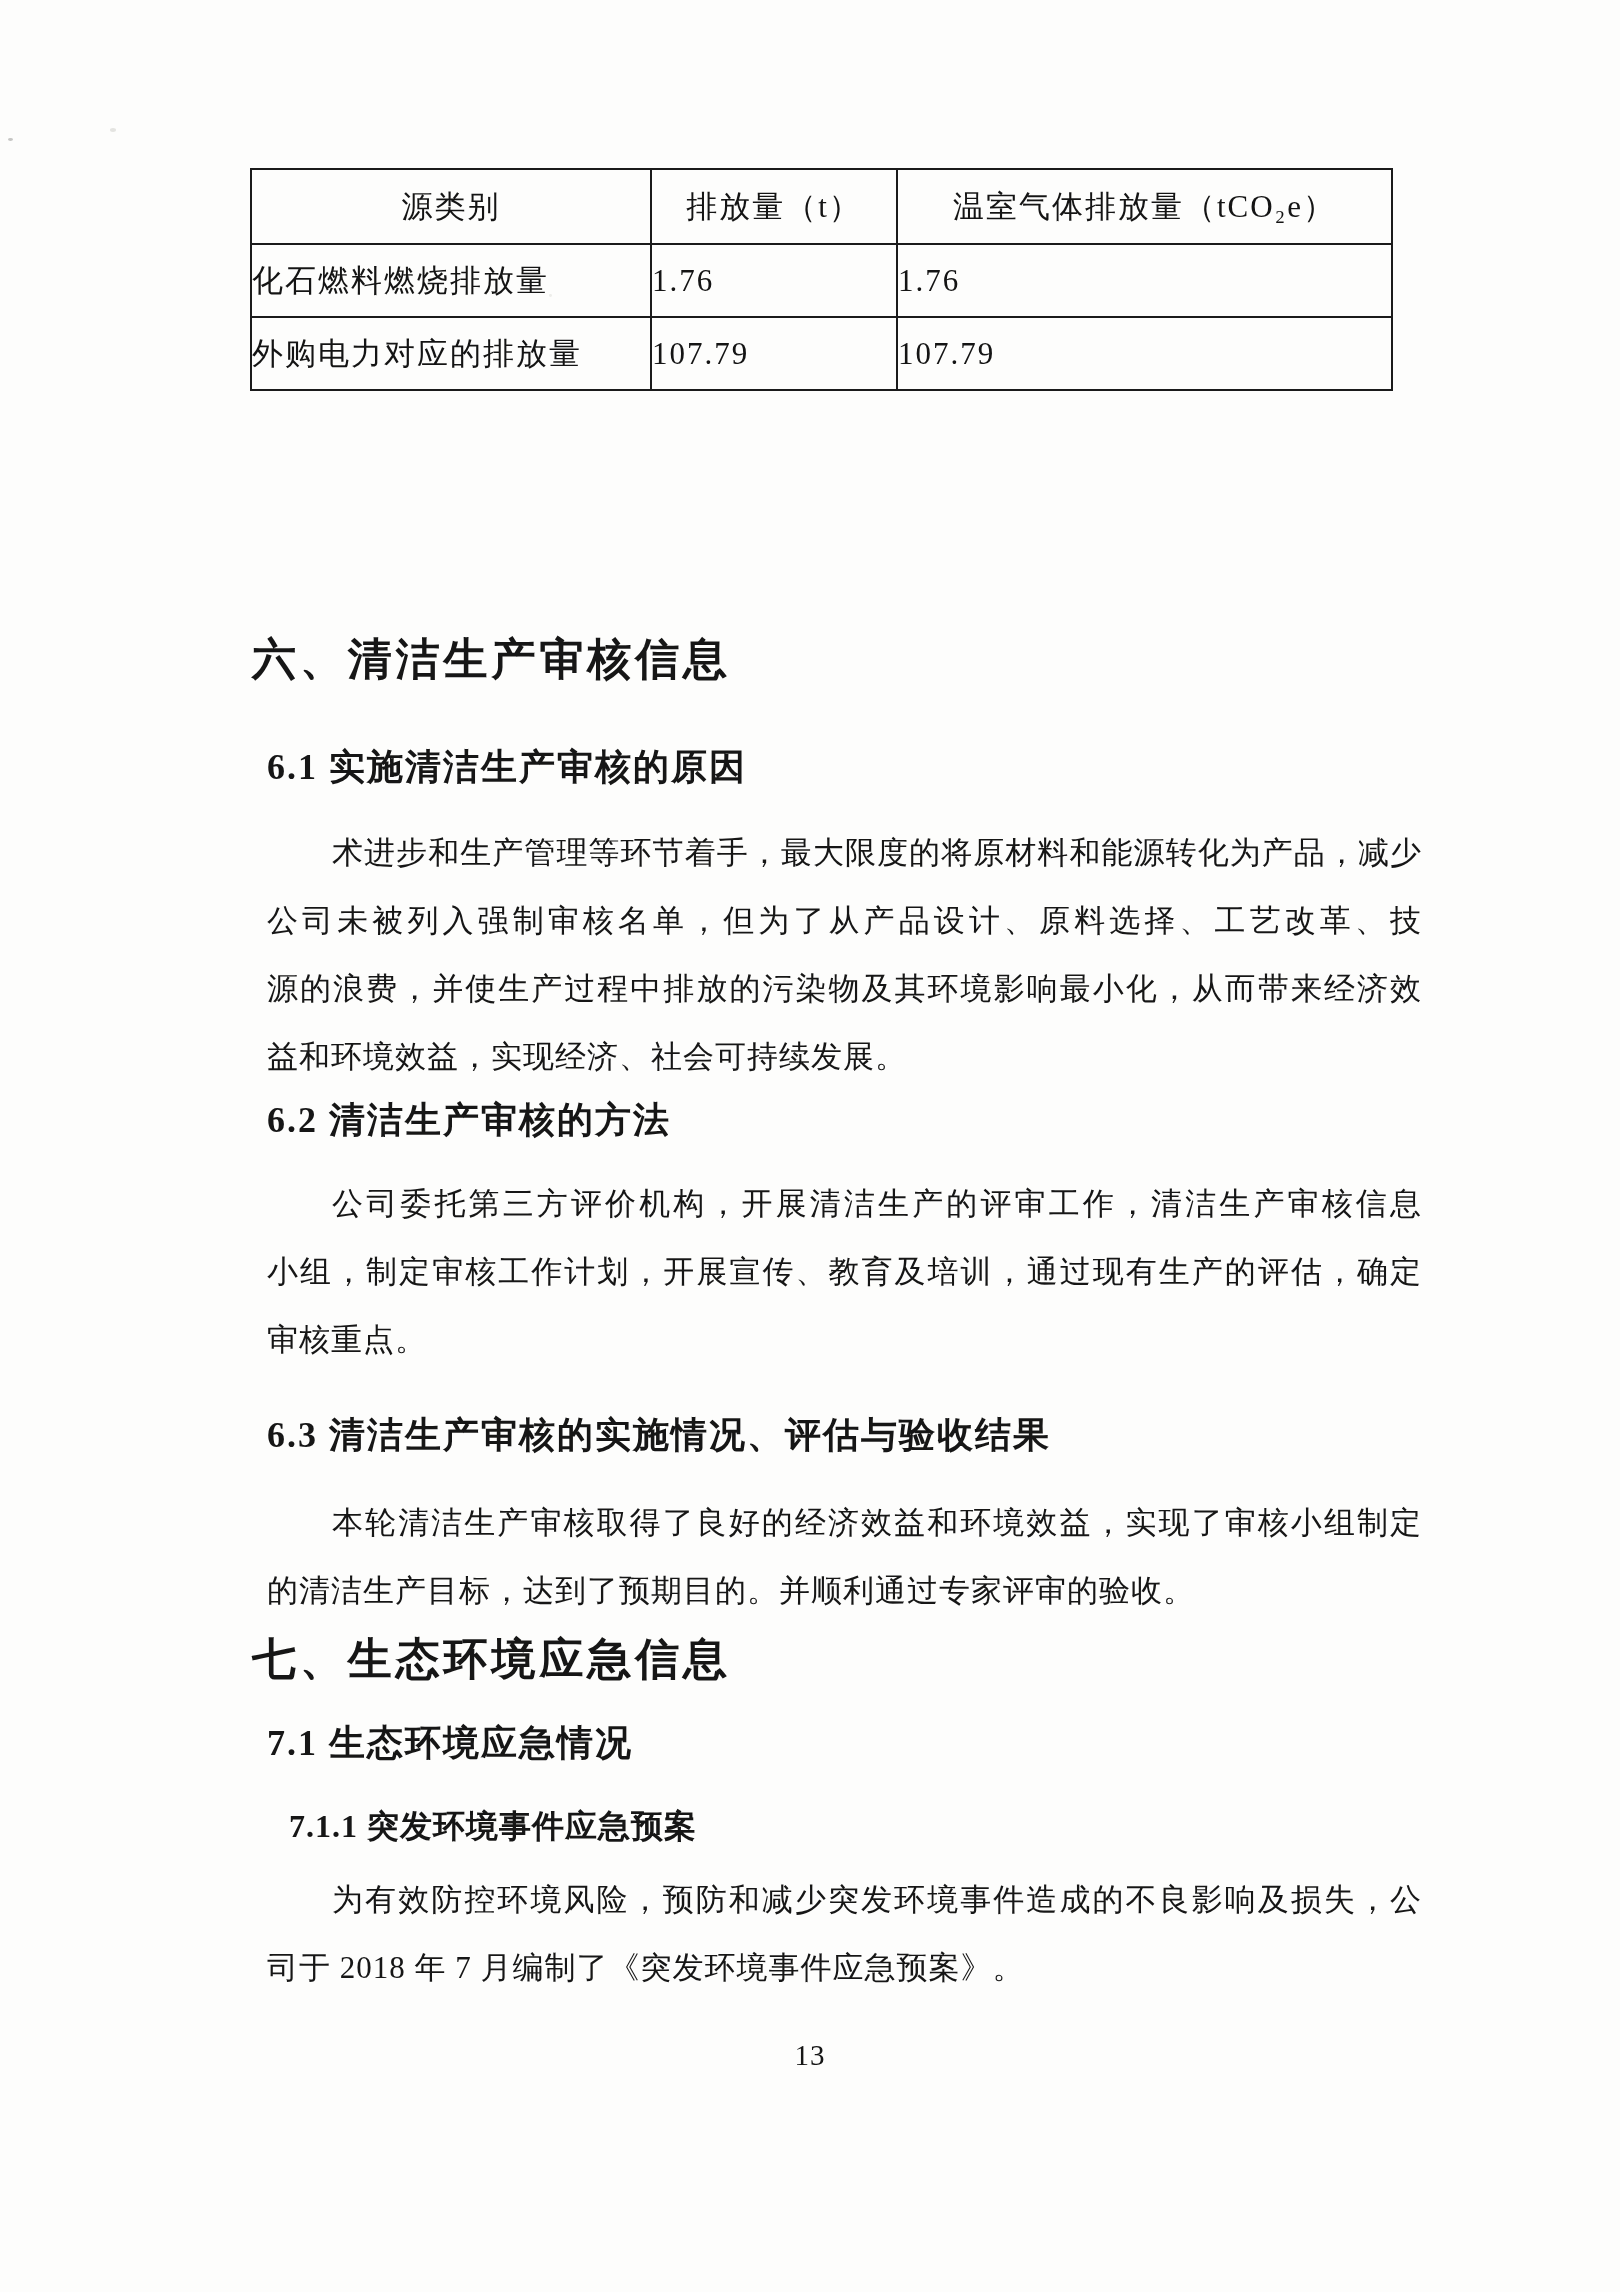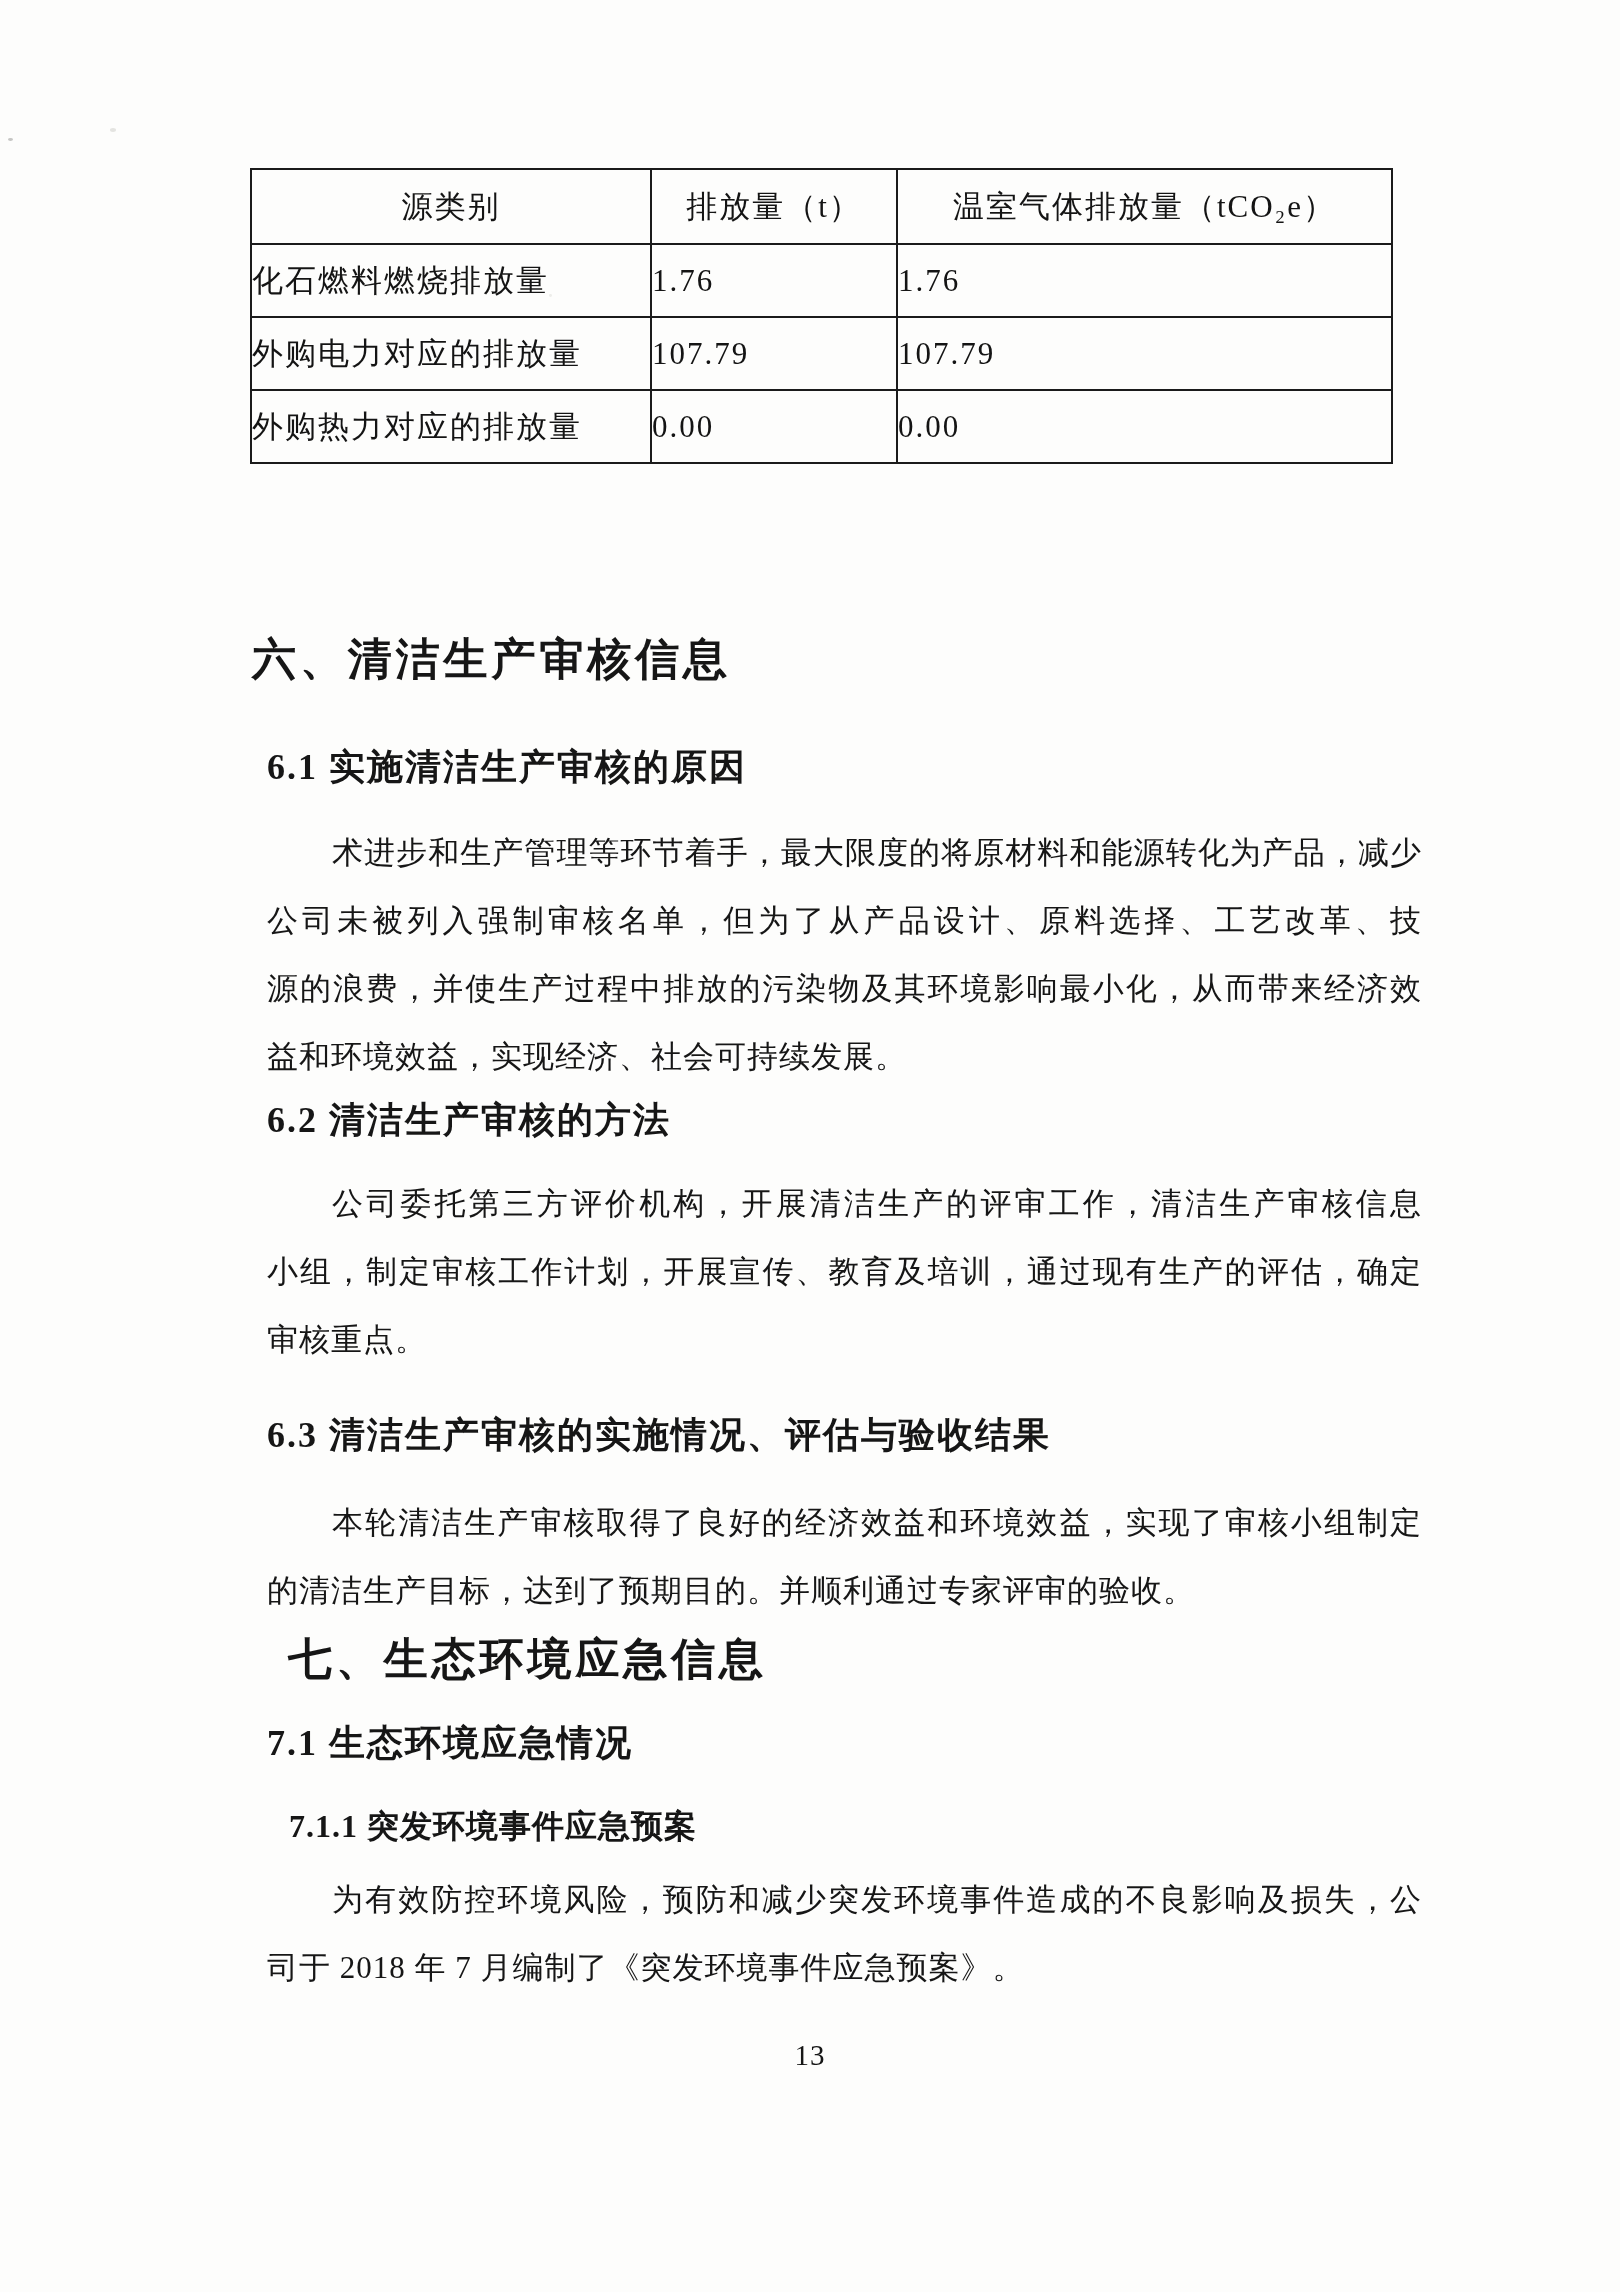--- a/index.html
+++ b/index.html
@@ -71,21 +71,21 @@
     font-weight: 700;
     letter-spacing: 1px;
     white-space: nowrap;
     line-height: 1.15;
     margin-left: 22px;
   }
   .t-6   { top: 635px; }
   .t-61  { top: 747px; }
   .t-62  { top: 1100px; }
   .t-63  { top: 1415px; }
-  .t-7   { top: 1635px; margin-left: 36px; }
+  .t-7   { top: 1635px; }
   .t-71  { top: 1723px; }
   .t-711 { top: 1808px; }
 
   
   .paragraph {
     position: absolute;
     left: 267px;
     width: 1155px;
     font-size: 31px;
     letter-spacing: 1px;
@@ -146,25 +146,20 @@
         <tr>
           <td>化石燃料燃烧排放量</td>
           <td>1.76</td>
           <td>1.76</td>
         </tr>
         <tr>
           <td>外购电力对应的排放量</td>
           <td>107.79</td>
           <td>107.79</td>
         </tr>
-        <tr>
-          <td>外购热力对应的排放量</td>
-          <td>0.00</td>
-          <td>0.00</td>
-        </tr>
       </tbody>
   </table>
 
   <div class="h-sec t-6">六、清洁生产审核信息</div>
 
   <div class="h-sub t-61">6.1 实施清洁生产审核的原因</div>
   <div class="paragraph p-61">
       <div class="body-line just">术进步和生产管理等环节着手，最大限度的将原材料和能源转化为产品，减少资</div>
       <div class="body-line just">公司未被列入强制审核名单，但为了从产品设计、原料选择、工艺改革、技</div>
       <div class="body-line just">源的浪费，并使生产过程中排放的污染物及其环境影响最小化，从而带来经济效</div>

